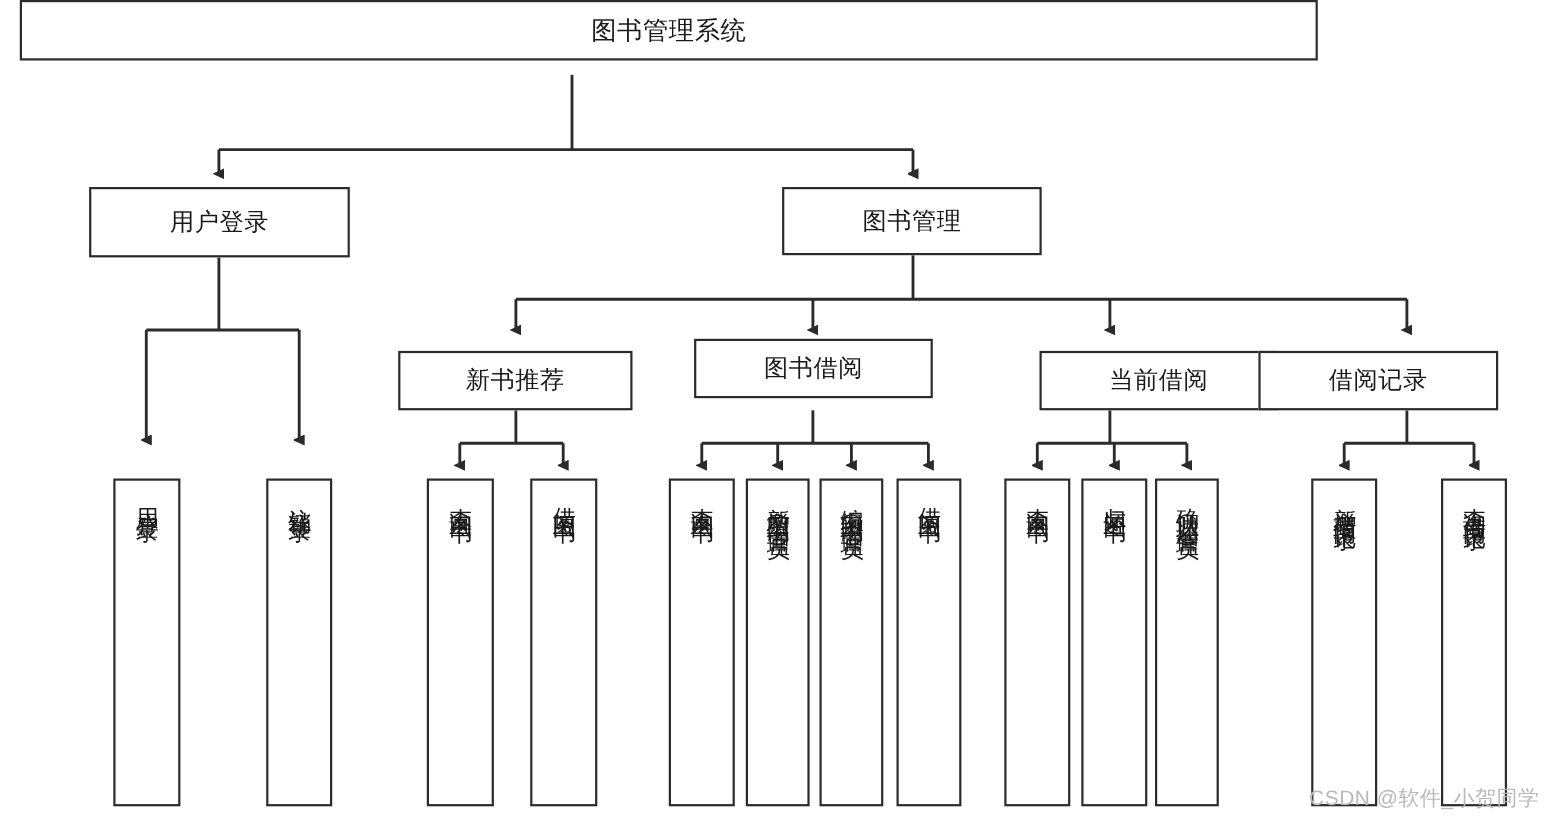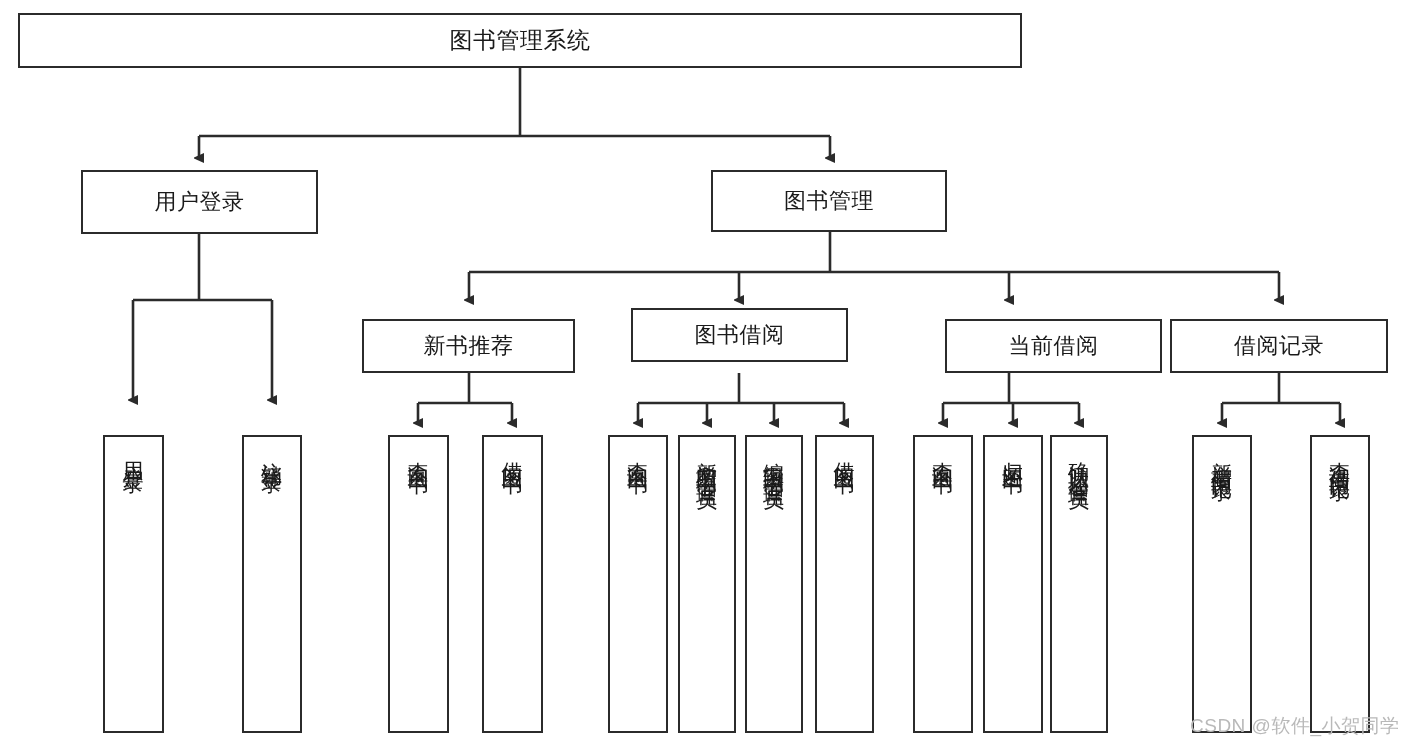--- a/index.html
+++ b/index.html
@@ -122,21 +122,21 @@
       <path d="M1013,403 L1013,423" marker-end="url(#arrow)"></path>
       <path d="M1079,403 L1079,423" marker-end="url(#arrow)"></path>
 
       <path d="M1279,373 L1279,403"></path>
       <path d="M1222,403 L1340,403"></path>
       <path d="M1222,403 L1222,423" marker-end="url(#arrow)"></path>
       <path d="M1340,403 L1340,423" marker-end="url(#arrow)"></path>
     </g>
   </svg>
 
-  <div class="node root horiz" style="left:18px; top:13px; width:1004px; height:55px;">
+  <div class="node root horiz" style="left:18px; top:0; width:1180px; height:55px;">
     <span class="label">图书管理系统</span>
   </div>
 
   <div class="node horiz" style="left:81px; top:170px; width:237px; height:64px;">
     <span class="label">用户登录</span>
   </div>
 
   <div class="node horiz" style="left:362px; top:319px; width:213px; height:54px;">
     <span class="label">新书推荐</span>
   </div>
@@ -146,21 +146,21 @@
   </div>
 
   <div class="node horiz" style="left:631px; top:308px; width:217px; height:54px;">
     <span class="label">图书借阅</span>
   </div>
 
   <div class="node horiz" style="left:945px; top:319px; width:217px; height:54px;">
     <span class="label">当前借阅</span>
   </div>
 
-  <div class="node horiz" style="left:1170px; top:319px; width:218px; height:54px;">
+  <div class="node horiz" style="left:1144px; top:319px; width:218px; height:54px;">
     <span class="label">借阅记录</span>
   </div>
 
   <div class="node vert" style="left:103px; top:435px; width:61px; height:298px;">
     <span class="label">用户登录</span>
   </div>
 
   <div class="node vert" style="left:242px; top:435px; width:60px; height:298px;">
     <span class="label">注销登录</span>
   </div>

